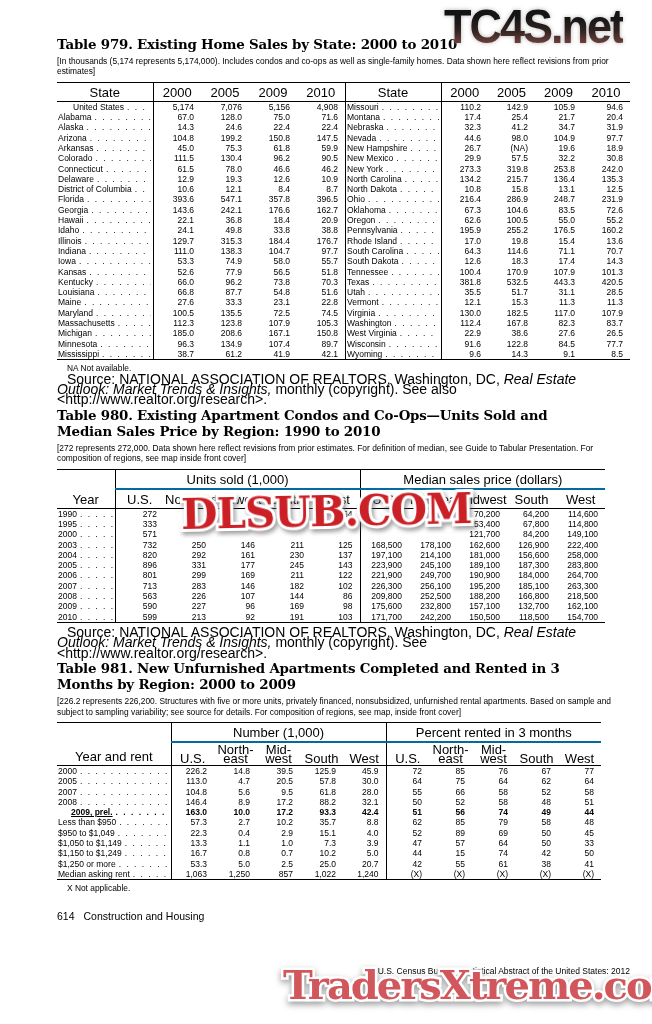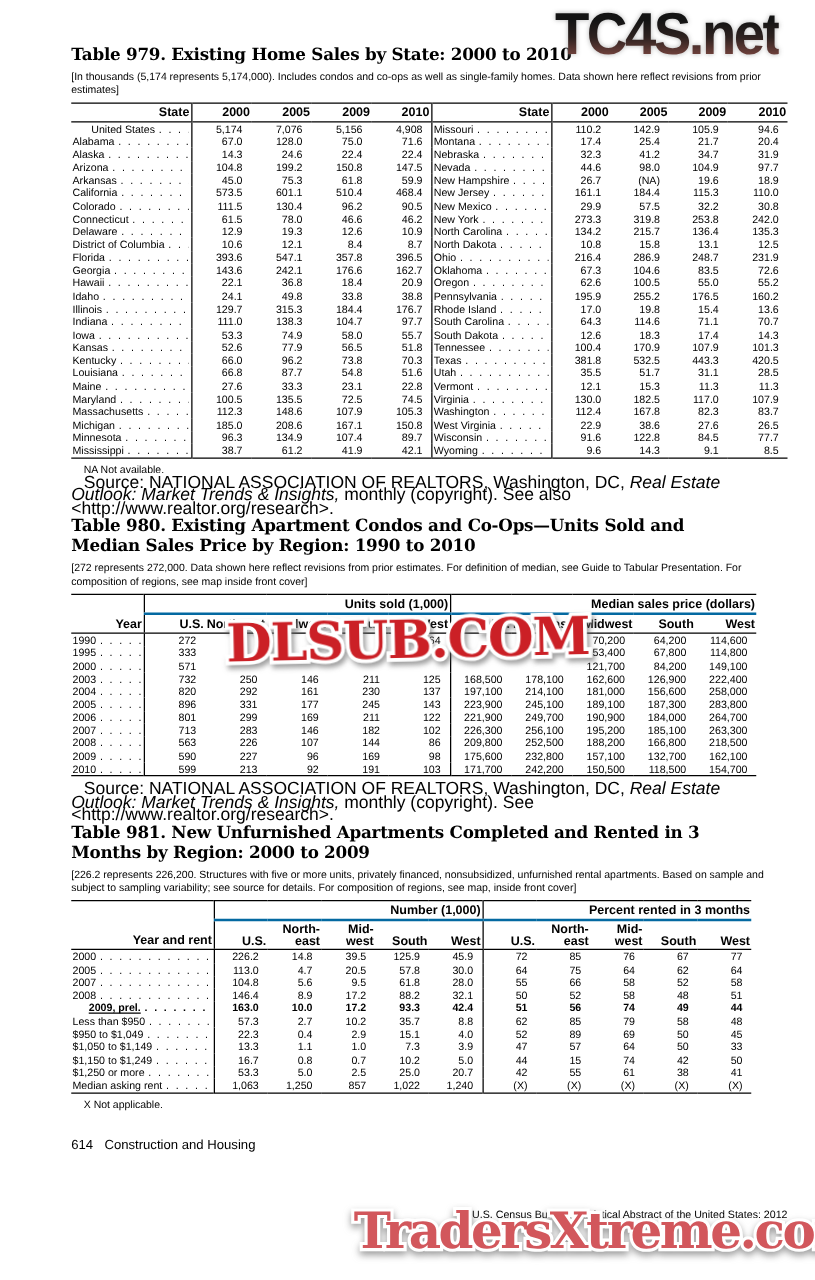--- a/index.html
+++ b/index.html
@@ -7,21 +7,21 @@
         font-family:"Liberation Sans",sans-serif;color:#000;}
   #content{position:absolute;left:57px;top:36px;width:573px;}
 
   .ttitle{font-family:"DejaVu Serif",serif;font-weight:bold;font-size:13.4px;line-height:16px;
           margin:0 0 4px 0;max-width:534px;letter-spacing:-0.2px;}
   .ttitle.later{margin-top:2px;}
   .bnote{font-size:8.4px;line-height:10.4px;margin:0 0 5px 0;}
 
   table{border-collapse:collapse;table-layout:fixed;}
   table{border-top:1.5px solid #000;border-bottom:1px solid #000;}
-  thead th{font-weight:bold;font-size:10px;vertical-align:bottom;text-align:right;
+  thead th{font-weight:normal;font-size:13px;vertical-align:bottom;text-align:center;
            padding:2px 1px 1px 1px;border-bottom:1px solid #000;}
   th.group{border-bottom:2px solid #0369a1;}
   td{font-size:8.5px;height:10.3px;line-height:10.3px;padding:0;vertical-align:baseline;overflow:hidden;}
   td.num{text-align:right;padding-right:7px;white-space:nowrap;}
   td.stub{padding-left:1px;}
   .stub{display:flex;align-items:baseline;overflow:hidden;}
   .lab{white-space:nowrap;}
   .dots{flex:1 1 auto;overflow:hidden;white-space:nowrap;margin:0 2px 0 3px;}
   .dots::before{content:". . . . . . . . . . . . . . . . . . . . . . . . . . . . . .";letter-spacing:1.5px;}
   .bl{border-left:1px solid #000;}
@@ -184,38 +184,20 @@
               <span class="lab">New Hampshire</span>
               <span class="dots"></span>
             </td>
             <td class="bl num">26.7</td>
             <td class="num">(NA)</td>
             <td class="num">19.6</td>
             <td class="num">18.9</td>
           </tr>
           <tr>
             <td class="stub">
-              <span class="lab">California</span>
-              <span class="dots"></span>
-            </td>
-            <td class="bl num">573.5</td>
-            <td class="num">601.1</td>
-            <td class="num">510.4</td>
-            <td class="num">468.4</td>
-            <td class="bl stub">
-              <span class="lab">New Jersey</span>
-              <span class="dots"></span>
-            </td>
-            <td class="bl num">161.1</td>
-            <td class="num">184.4</td>
-            <td class="num">115.3</td>
-            <td class="num">110.0</td>
-          </tr>
-          <tr>
-            <td class="stub">
               <span class="lab">Colorado</span>
               <span class="dots"></span>
             </td>
             <td class="bl num">111.5</td>
             <td class="num">130.4</td>
             <td class="num">96.2</td>
             <td class="num">90.5</td>
             <td class="bl stub">
               <span class="lab">New Mexico</span>
               <span class="dots"></span>
@@ -494,21 +476,21 @@
             <td class="num">182.5</td>
             <td class="num">117.0</td>
             <td class="num">107.9</td>
           </tr>
           <tr>
             <td class="stub">
               <span class="lab">Massachusetts</span>
               <span class="dots"></span>
             </td>
             <td class="bl num">112.3</td>
-            <td class="num">148.6</td>
+            <td class="num">123.8</td>
             <td class="num">107.9</td>
             <td class="num">105.3</td>
             <td class="bl stub">
               <span class="lab">Washington</span>
               <span class="dots"></span>
             </td>
             <td class="bl num">112.4</td>
             <td class="num">167.8</td>
             <td class="num">82.3</td>
             <td class="num">83.7</td>

